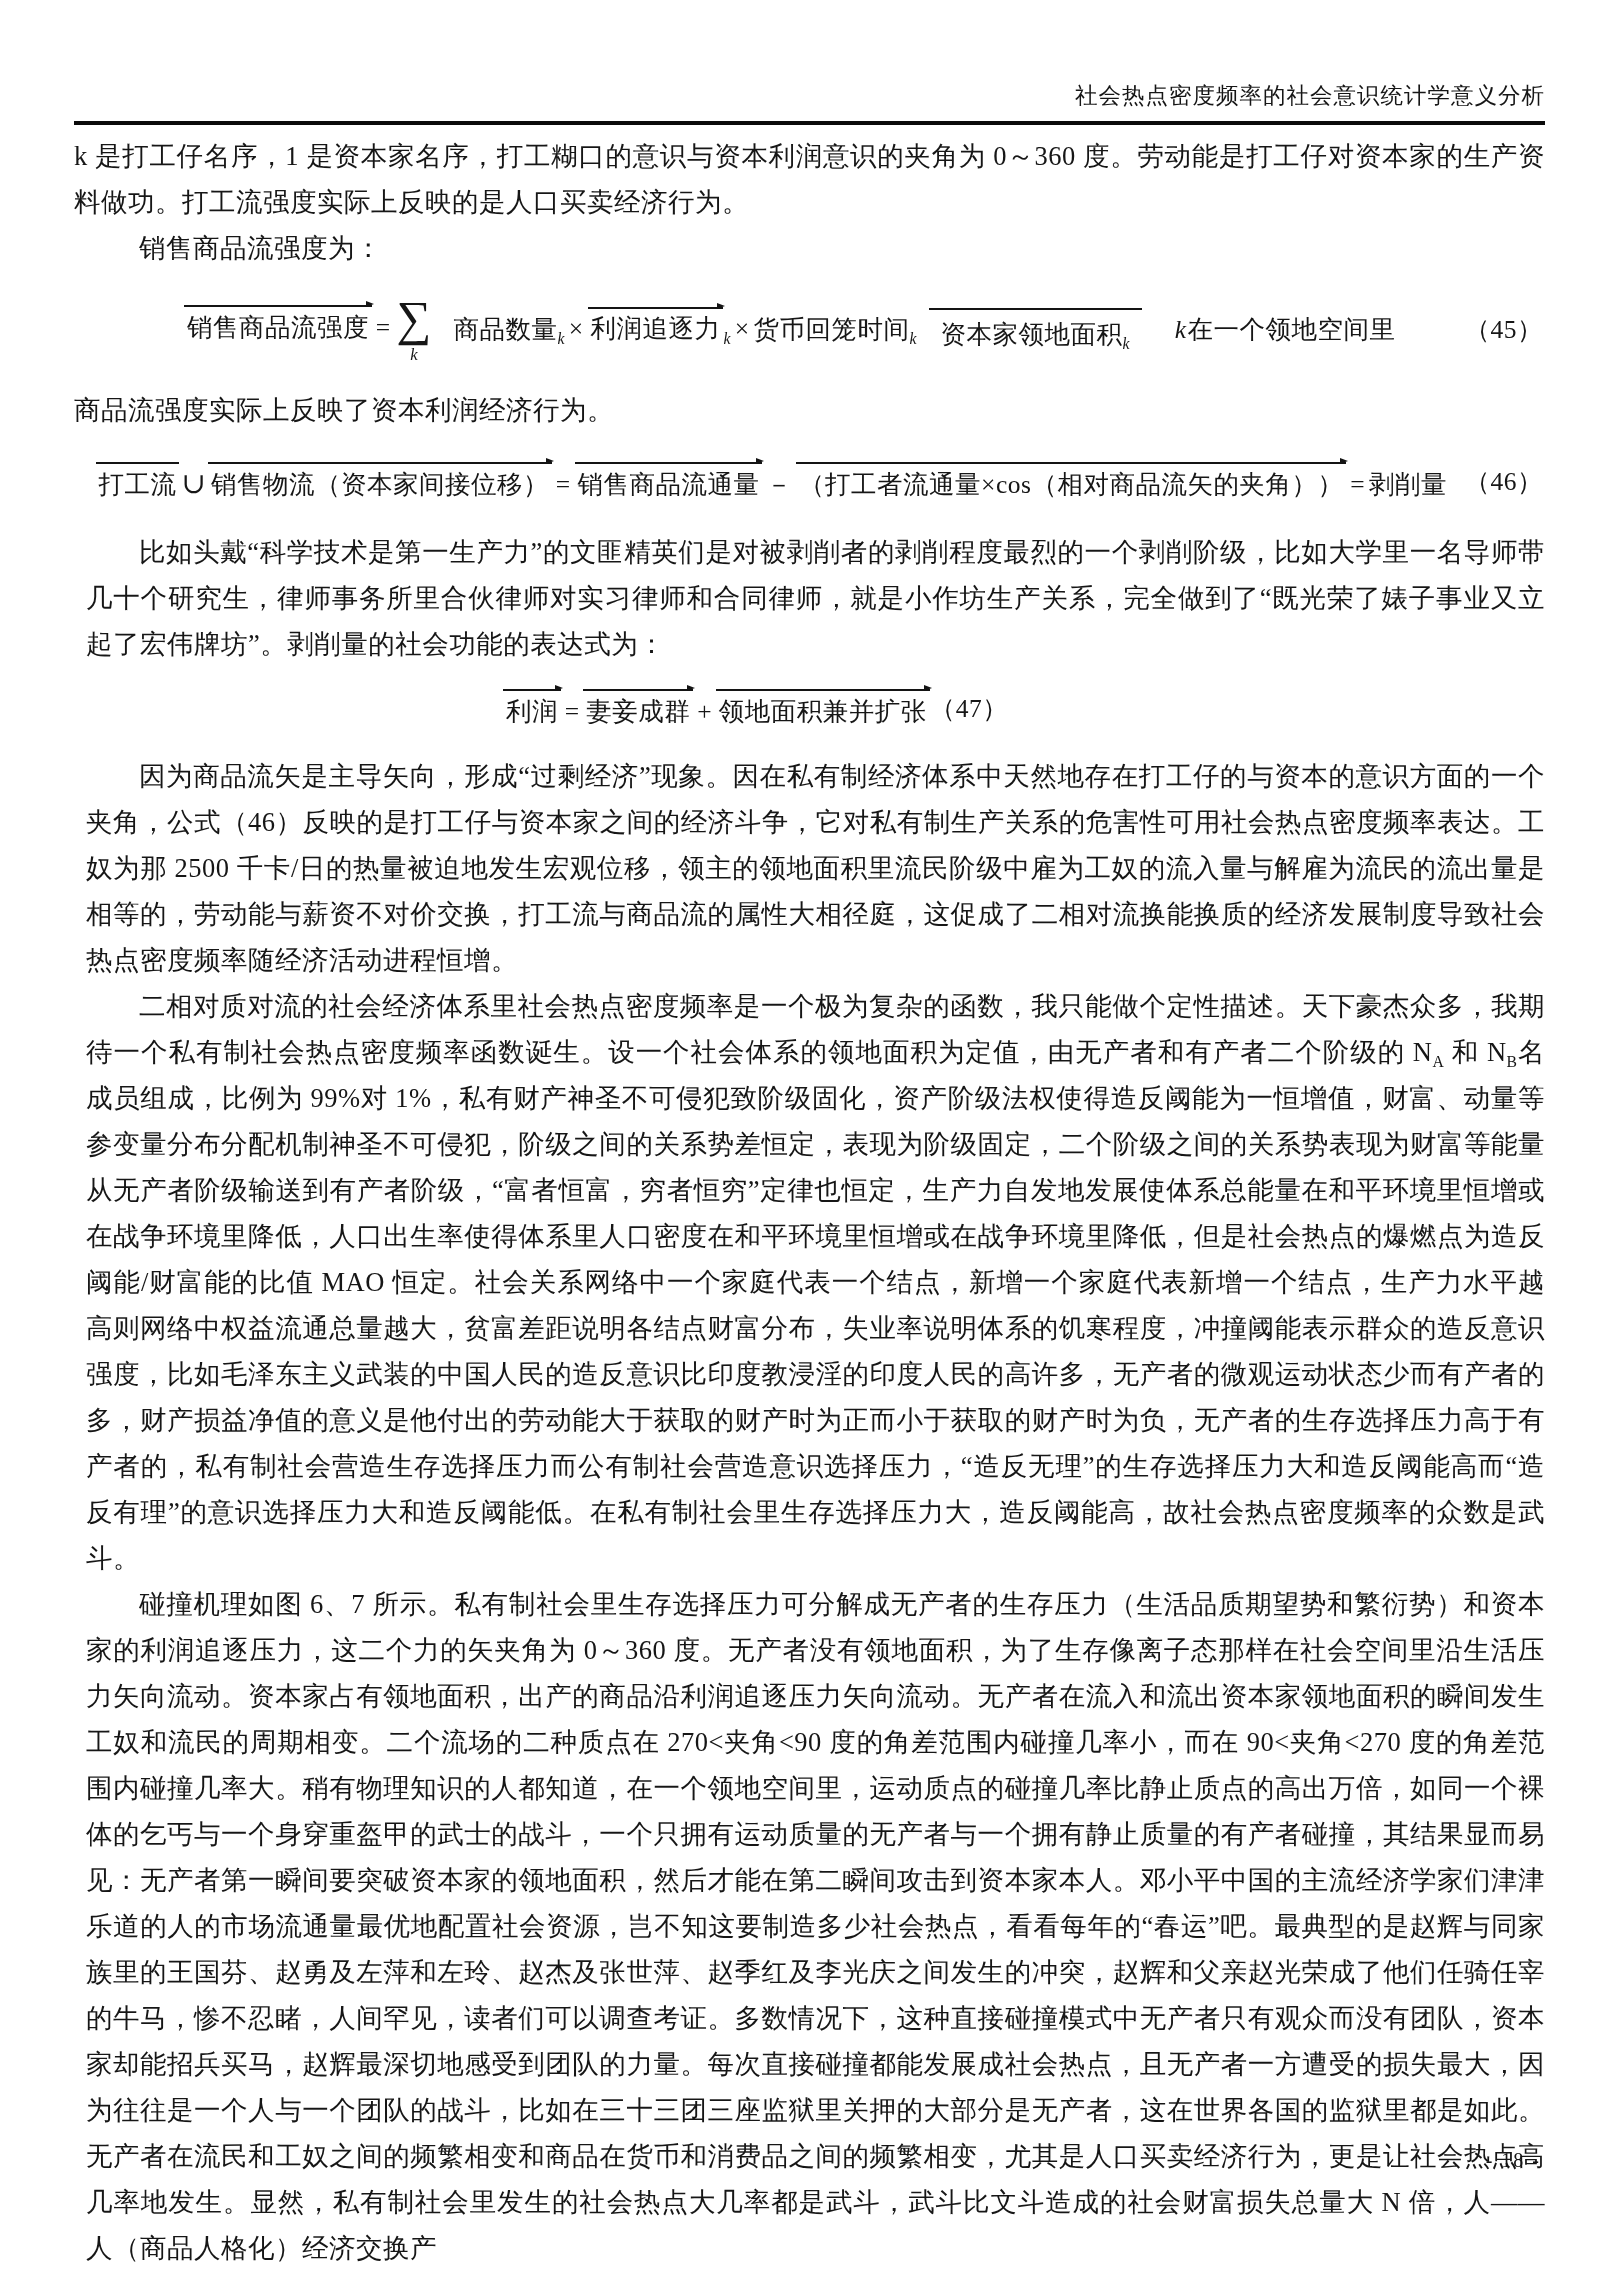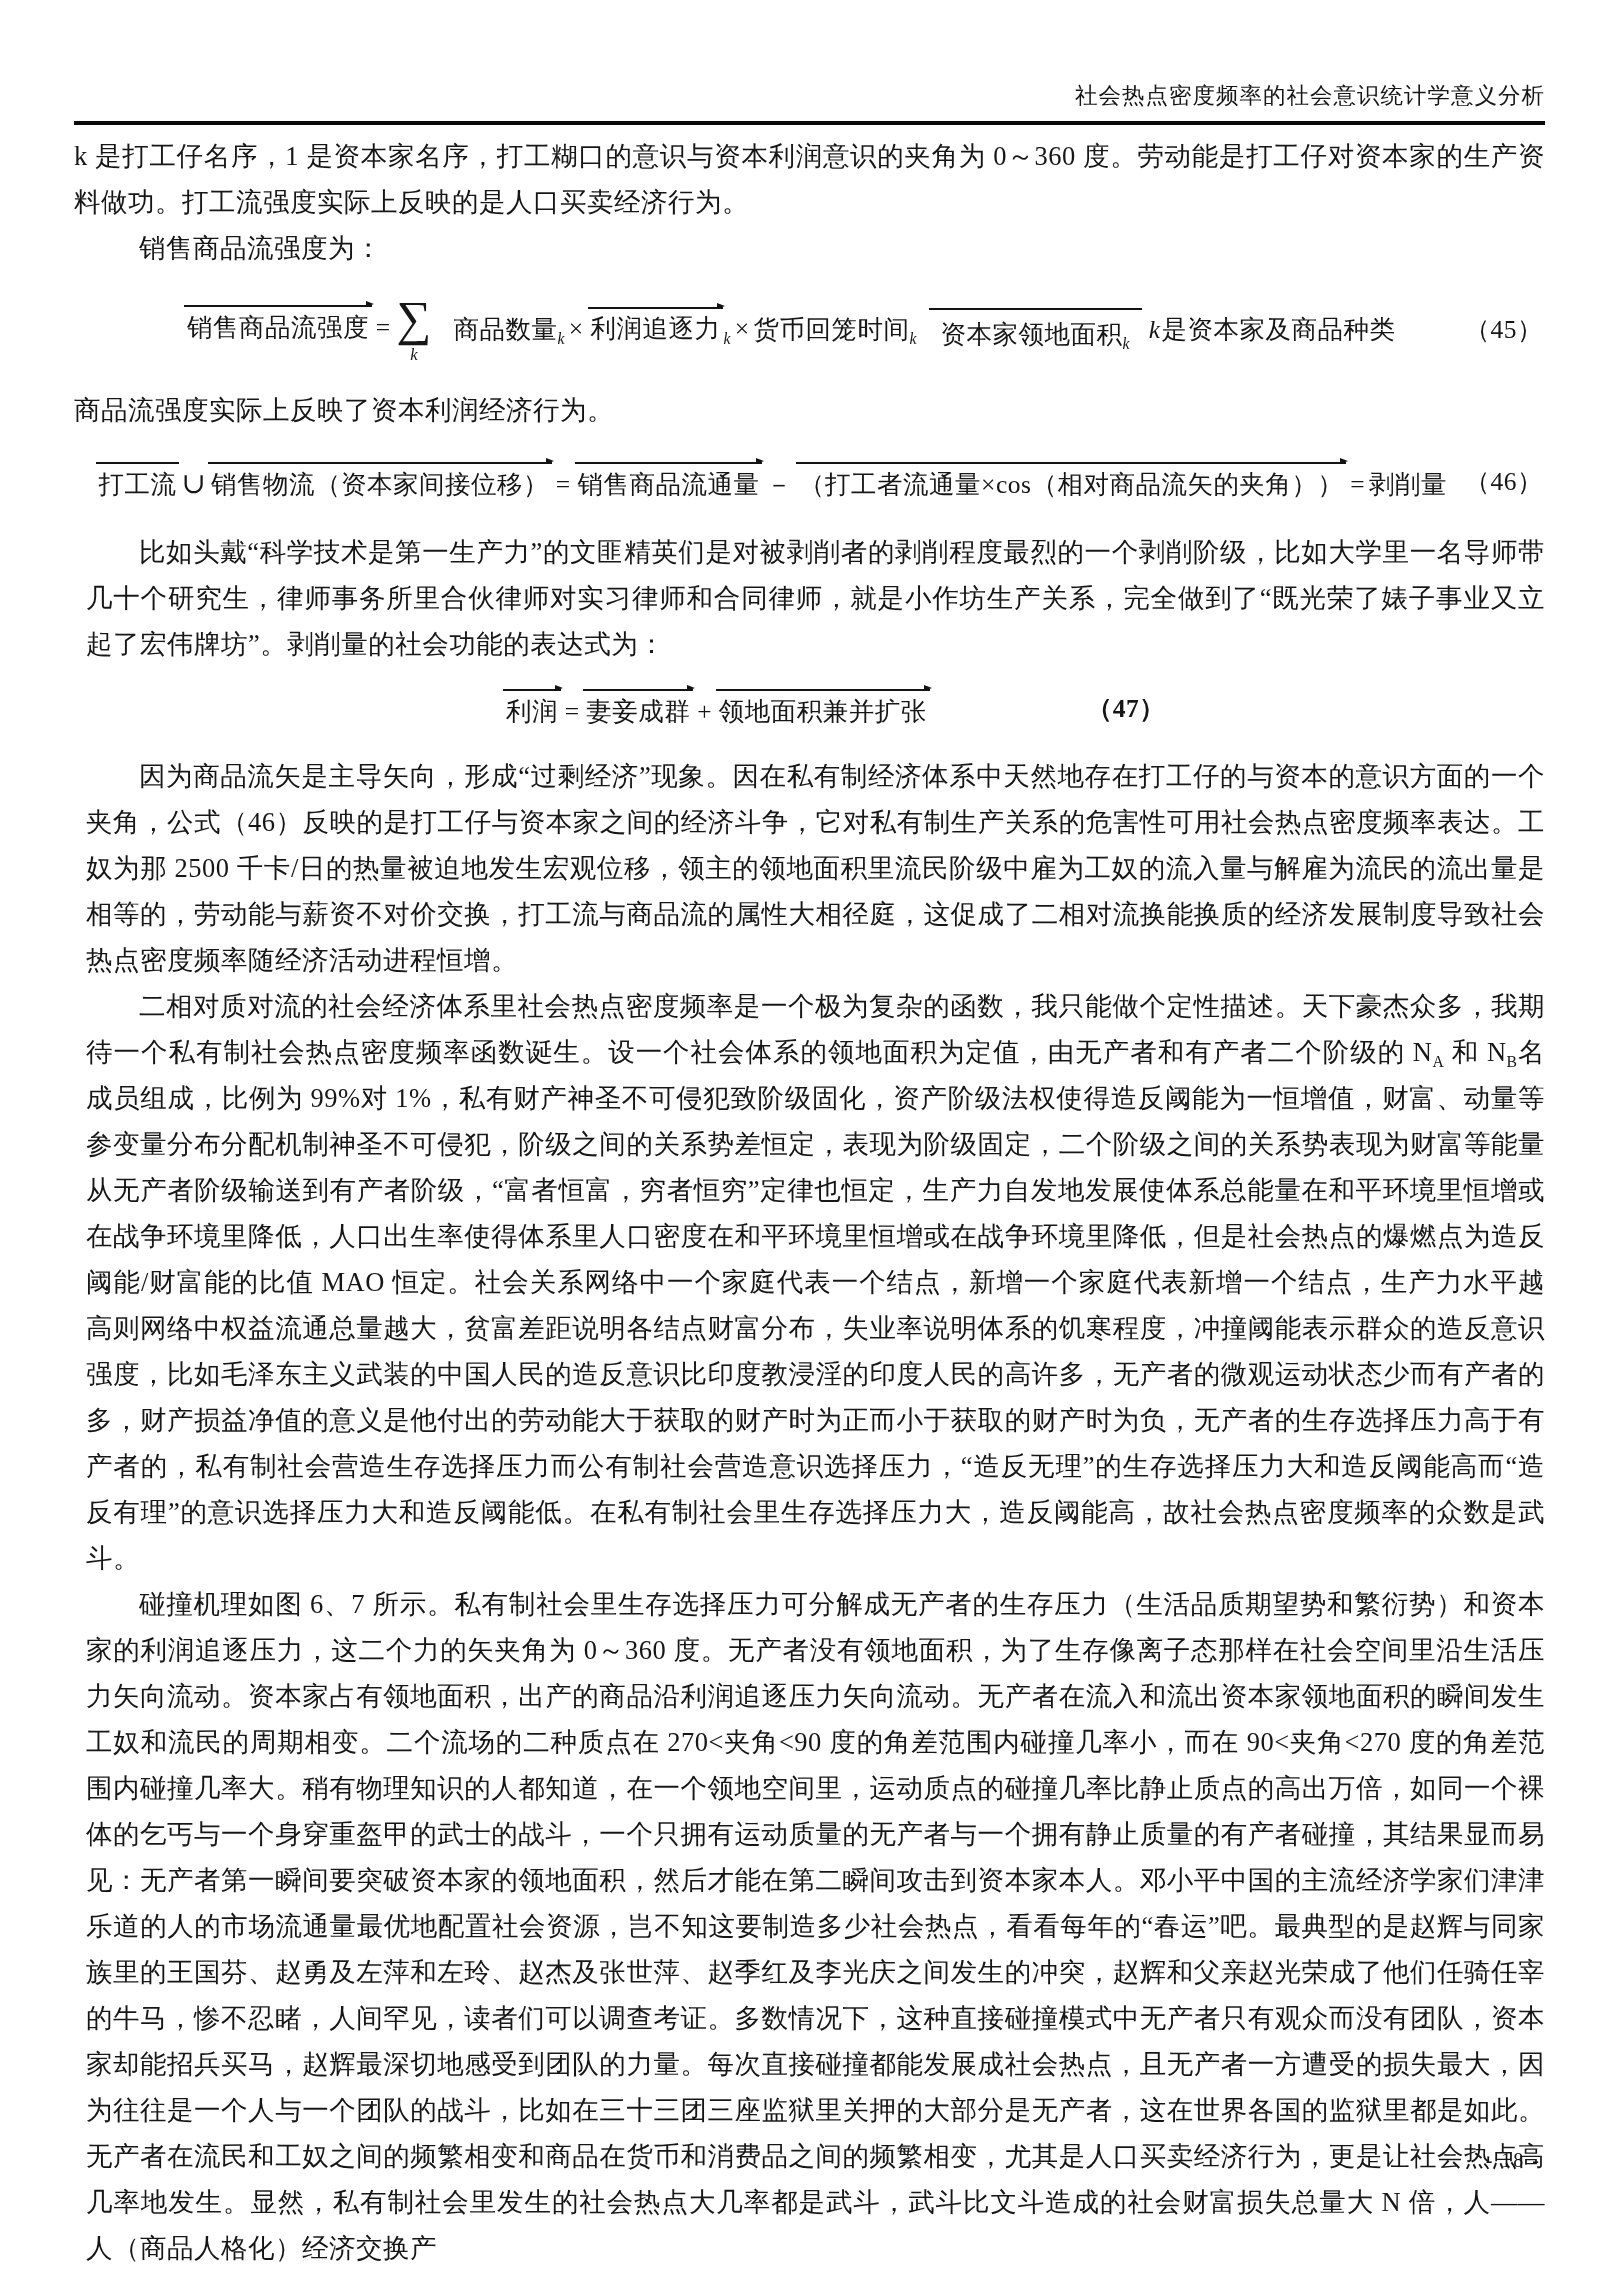--- a/index.html
+++ b/index.html
@@ -44,21 +44,21 @@
     font-size:25.5px;
     white-space:nowrap;
     letter-spacing:0.5px;
   }
   .eq45{margin:25.5px 0 23.5px;padding-left:110px;}
   .eq46{margin:29px 0 27.4px;padding-left:21.6px;}
   .eq47{margin:21.6px 0 25.5px;padding-left:429px;}
   .eq45 .eq-note{margin-left:auto;margin-right:69px;}
   .eq45 .eq-num{margin-right:2px;}
   .eq46 .eq-num{margin-left:auto;margin-right:2px;}
-  .eq47 .eq-num{margin-left:157px;font-weight:bold;}
+  .eq47 .eq-num{}
   .eq-num{font-size:25.5px;}
   .eq-note .it{margin-right:1px;}
   .op{margin:0 3.9px;}
   .op-u{margin:0 2px;font-size:29px;}
 
   
   .oline,.oarr{
     display:inline-block;
     position:relative;
     border-top:2px solid #141414;
@@ -124,21 +124,21 @@
   <div class="eqrow eq45">
     <span class="eq-body">
       <span class="oarr">销售商品流强度</span><span class="op">=</span><span class="sigma-wrap">
           <span class="sigma">∑</span>
           <span class="sigma-sub">k</span>
         </span><span class="frac">
           <span class="num"><span>商品数量</span><sub class="sub-k">k</sub><span class="op">×</span><span class="oarr">利润追逐力</span><sub class="sub-k">k</sub><span class="op">×</span><span>货币回笼时间</span><sub class="sub-k">k</sub></span>
           <span class="den"><span>资本家领地面积</span><sub class="sub-k">k</sub></span>
         </span>
     </span>
-    <span class="eq-note"><span class="it">k</span><span>是资本家及商品种类</span></span>
+    <span class="eq-note"><span class="it">k</span><span>在一个领地空间里</span></span>
     <span class="eq-num">（45）</span>
   </div>
 
   <p class="para">商品流强度实际上反映了资本利润经济行为。</p>
 
   <div class="eqrow eq46">
     <span class="eq-body">
       <span class="oline">打工流</span><span class="op-u">∪</span><span class="oarr">销售物流（资本家间接位移）</span><span class="op">=</span><span class="oarr">销售商品流通量</span><span class="op">－</span><span class="oarr">（打工者流通量×cos（相对商品流矢的夹角））</span><span class="op">=</span><span>剥削量</span>
     </span>
     <span class="eq-num">（46）</span>

